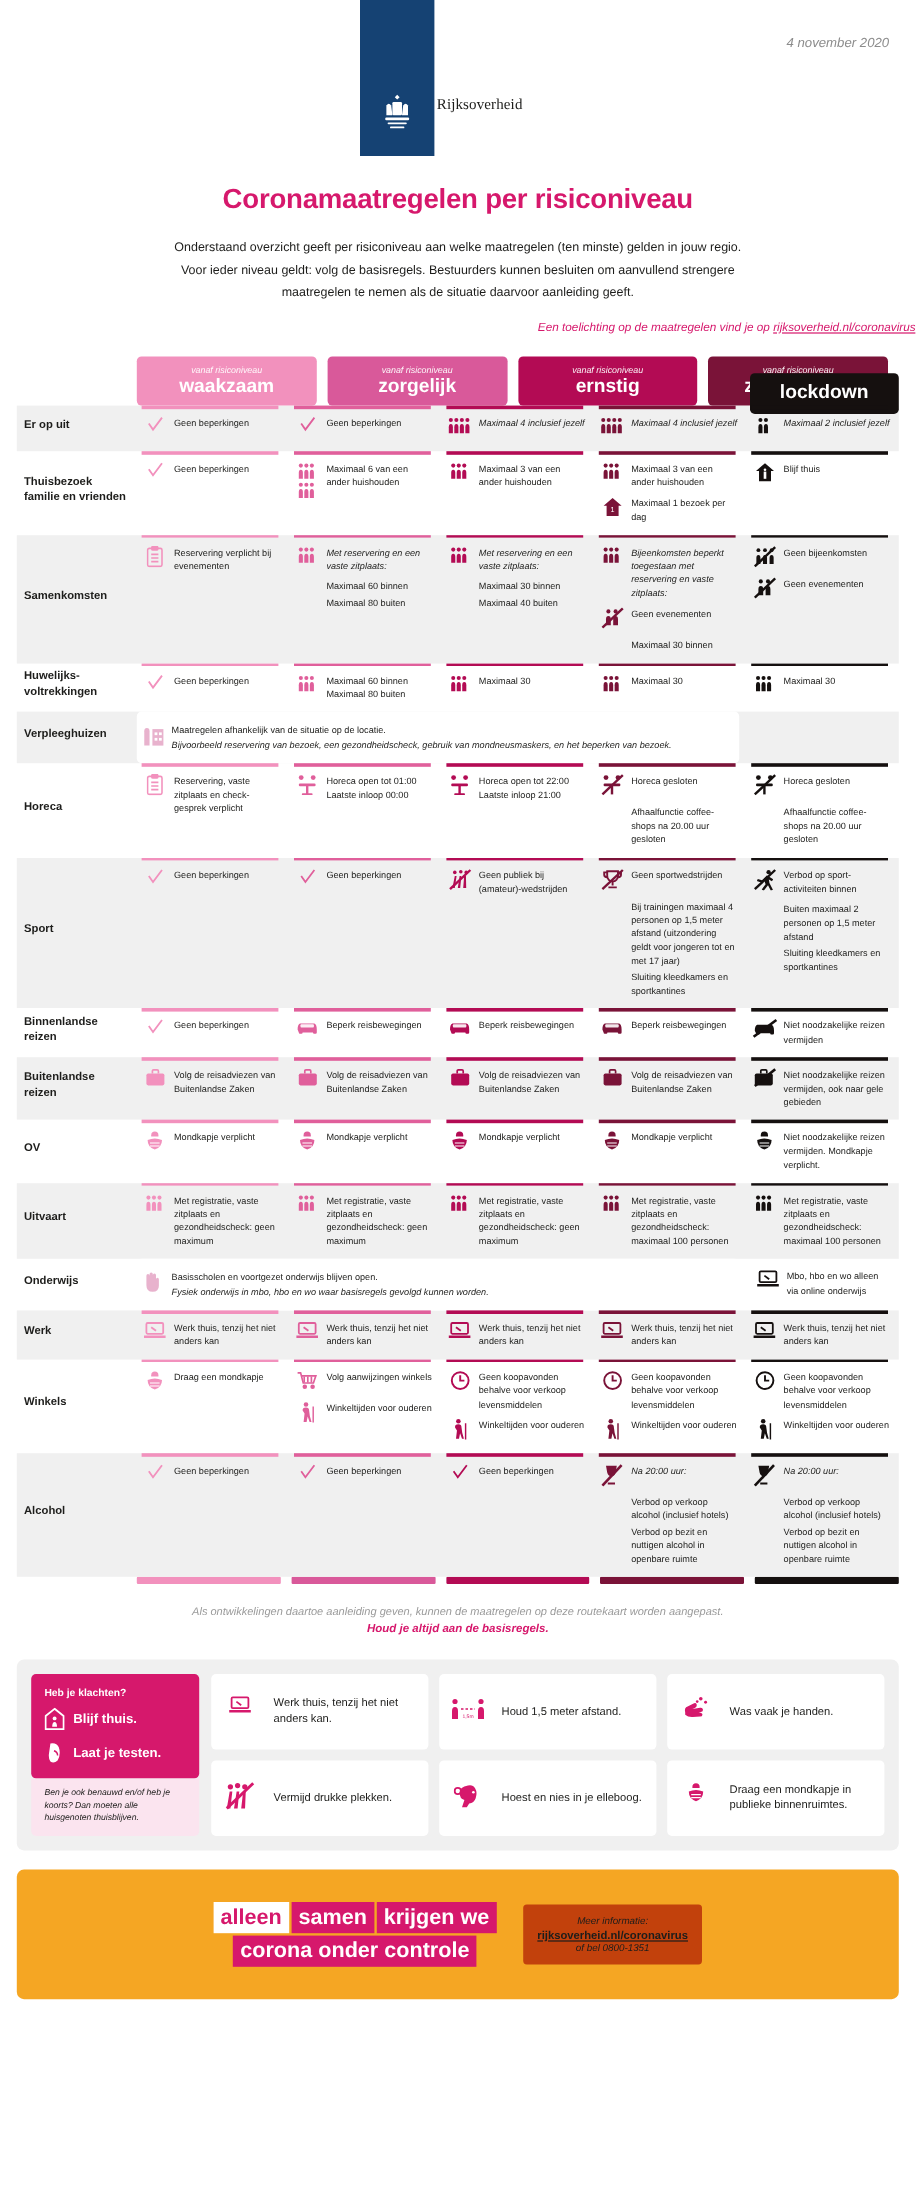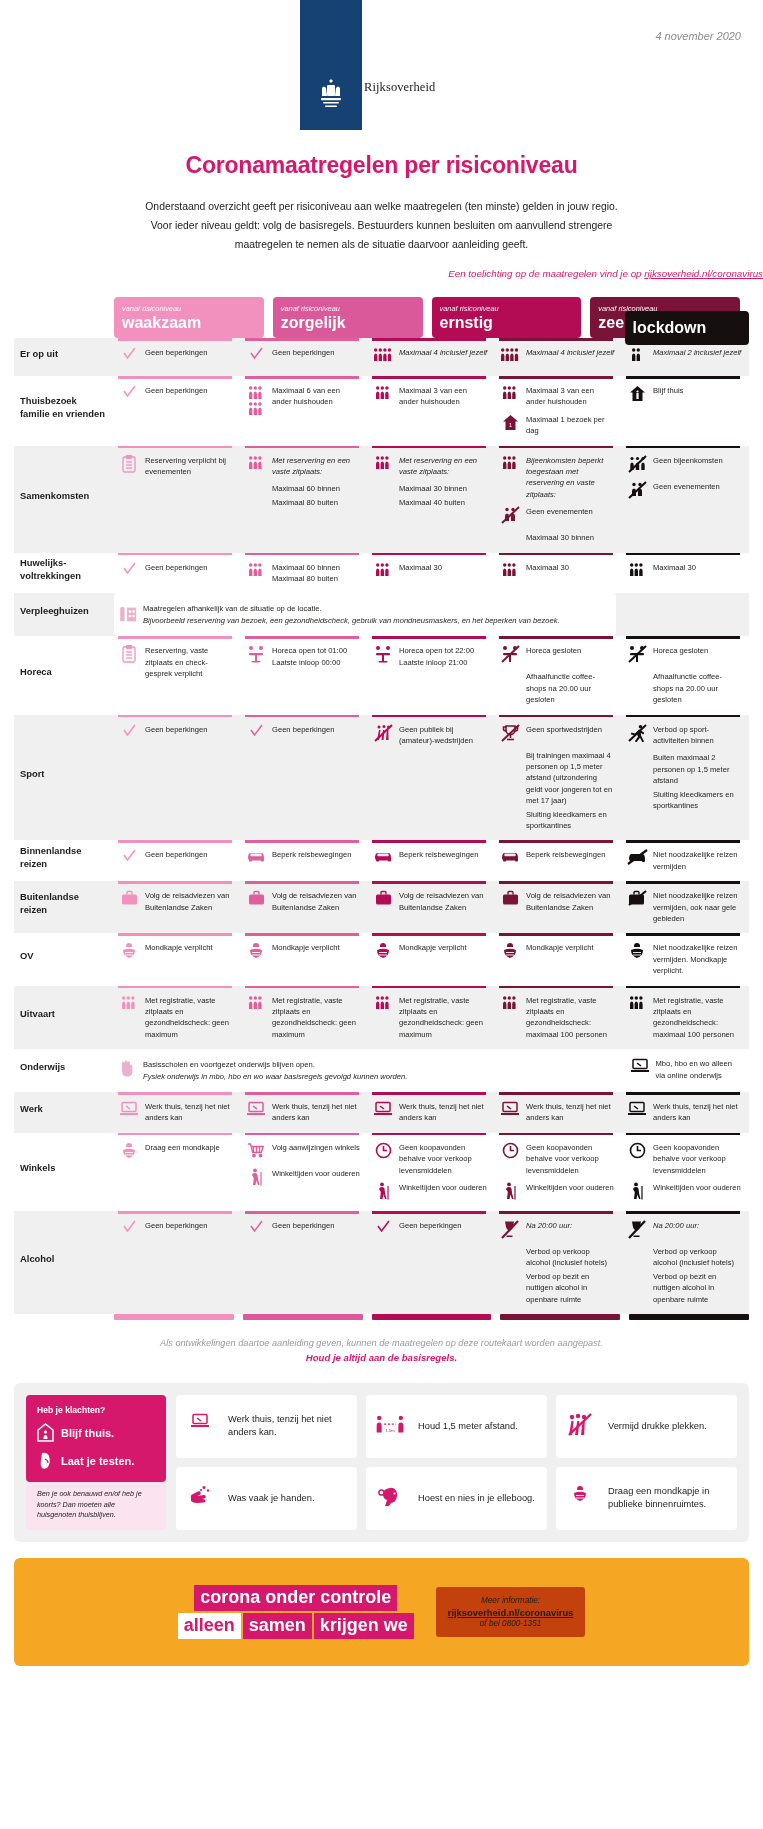--- a/index.html
+++ b/index.html
@@ -75,21 +75,21 @@
   .item:last-child { margin-bottom:0; }
   .ico { flex:0 0 22px; width:22px; height:20px; margin-right:5px; display:flex; align-items:flex-start; justify-content:center; }
   .ico svg { display:block; }
   .txt { font-size:7.6px; line-height:11.4px; color:#1d1d1b; }
   .txt.it { font-style:italic; }
   .sub { font-size:7.6px; line-height:11.4px; margin-left:27px; margin-top:2px; }
 
   
   .headrow { display:flex; margin-bottom:0; }
   .headspacer { width:100px; flex:0 0 100px; }
-  .heads { flex:1; display:flex; position:relative; }
+  .heads { flex:1; display:flex; position:relative;text-align:center; }
   .head {
     flex:1 1 0; margin-right:9px; border-radius:4px; padding:7px 8px 8px 8px;
     color:#ffffff; position:relative;
   }
   .head .sup { font-size:7.4px; font-style:italic; line-height:10px; opacity:.95; display:block; }
   .head .nm { font-size:16px; font-weight:bold; line-height:15px; display:block; margin-top:1px; }
   .head.h0 { background:#f291bd; }
   .head.h1 { background:#d9599a; }
   .head.h2 { background:#b30b54; }
   .head.h3 { background:#7a1338; }
@@ -1388,40 +1388,40 @@
               <circle cx="31" cy="3.5" r="2.6"></circle>
               <path d="M28 21 v-8 q0-4 3-4 t3 4 v8z"></path>
               <line x1="11" y1="11" x2="25" y2="11" stroke="#d6186c" stroke-width="1.4" stroke-dasharray="2.5 2"></line>
               <text x="18" y="20" font-size="5" text-anchor="middle" fill="#d6186c" font-family="Liberation Sans">1,5m</text>
             </svg>
           </span>
           <span class="bt">Houd 1,5 meter afstand.</span>
         </div>
         <div class="bcard">
           <span class="ico" style="flex:0 0 30px;width:30px;height:26px">
+            <svg width="24" height="24" viewBox="0 0 24 24" fill="#d6186c">
+              <circle cx="16" cy="2.6" r="1.5"></circle>
+              <circle cx="20" cy="5.5" r="1.2"></circle>
+              <circle cx="13" cy="5" r="1.1"></circle>
+              <path d="M3 14 q-1-4 2-5 l5-2.5 q2-.8 2.6 1 q.6 1.8-1.2 2.6 l-2.4 1 l6.5-1 q2-.3 2.3 1.4 q.3 1.7-1.7 2.1 l-2 .4 l1.6.2 q1.8.2 1.7 1.7 q-.1 1.5-2 1.6 l-6 .4 q-4 .3 -6.4-1.9z"></path>
+            </svg>
+          </span>
+          <span class="bt">Was vaak je handen.</span>
+        </div>
+        <div class="bcard">
+          <span class="ico" style="flex:0 0 30px;width:30px;height:26px">
             <svg width="26" height="24" viewBox="0 0 26 24" fill="#d6186c">
               <circle cx="5" cy="4" r="2.2"></circle>
               <circle cx="11" cy="3" r="2.2"></circle>
               <circle cx="17" cy="4" r="2.2"></circle>
               <path d="M2 22 l2.4-14 h2.2 l-1.6 14z M8 22 l2.2-14 h2.2 l-1.4 14z M14 22 l1.6-14 h2.2 l-.6 14z"></path>
               <line x1="2" y1="22" x2="24" y2="1" stroke="#d6186c" stroke-width="2.4"></line>
             </svg>
           </span>
           <span class="bt">Vermijd drukke plekken.</span>
-        </div>
-        <div class="bcard">
-          <span class="ico" style="flex:0 0 30px;width:30px;height:26px">
-            <svg width="24" height="24" viewBox="0 0 24 24" fill="#d6186c">
-              <circle cx="16" cy="2.6" r="1.5"></circle>
-              <circle cx="20" cy="5.5" r="1.2"></circle>
-              <circle cx="13" cy="5" r="1.1"></circle>
-              <path d="M3 14 q-1-4 2-5 l5-2.5 q2-.8 2.6 1 q.6 1.8-1.2 2.6 l-2.4 1 l6.5-1 q2-.3 2.3 1.4 q.3 1.7-1.7 2.1 l-2 .4 l1.6.2 q1.8.2 1.7 1.7 q-.1 1.5-2 1.6 l-6 .4 q-4 .3 -6.4-1.9z"></path>
-            </svg>
-          </span>
-          <span class="bt">Was vaak je handen.</span>
         </div>
         <div class="bcard">
           <span class="ico" style="flex:0 0 30px;width:30px;height:26px">
             <svg width="24" height="22" viewBox="0 0 24 22" fill="#d6186c">
               <path d="M12 3 q4-1 6 2.5 q2 3.5 .4 8 q-1.4 4 -5.4 4.5 L11 21 H7 l2-6 q-4-1 -4-6 q0-5 7-6z"></path>
               <circle cx="3.5" cy="7.5" r="2.6" fill="none" stroke="#d6186c" stroke-width="1.5"></circle>
               <circle cx="16.5" cy="8.5" r="1.1" fill="#fff"></circle>
             </svg>
           </span>
           <span class="bt">Hoest en nies in je elleboog.</span>
@@ -1436,26 +1436,26 @@
             </svg>
           </span>
           <span class="bt">Draag een mondkapje in publieke binnenruimtes.</span>
         </div>
       </div>
   </div>
 
   <div class="campaign">
     <div class="slogan">
       <div class="sl-row">
-        <span class="w on-pink">corona onder controle</span>
-      </div>
-      <div class="sl-row">
         <span class="w on-white">alleen</span>
         <span class="w on-pink">samen</span>
         <span class="w on-pink">krijgen we</span>
+      </div>
+      <div class="sl-row">
+        <span class="w on-pink">corona onder controle</span>
       </div>
     </div>
     <div class="infobox">
       <div class="l1">Meer informatie:</div>
       <div class="l2">rijksoverheid.nl/coronavirus</div>
       <div class="l3">of bel 0800-1351</div>
     </div>
   </div>
 
 </div>

